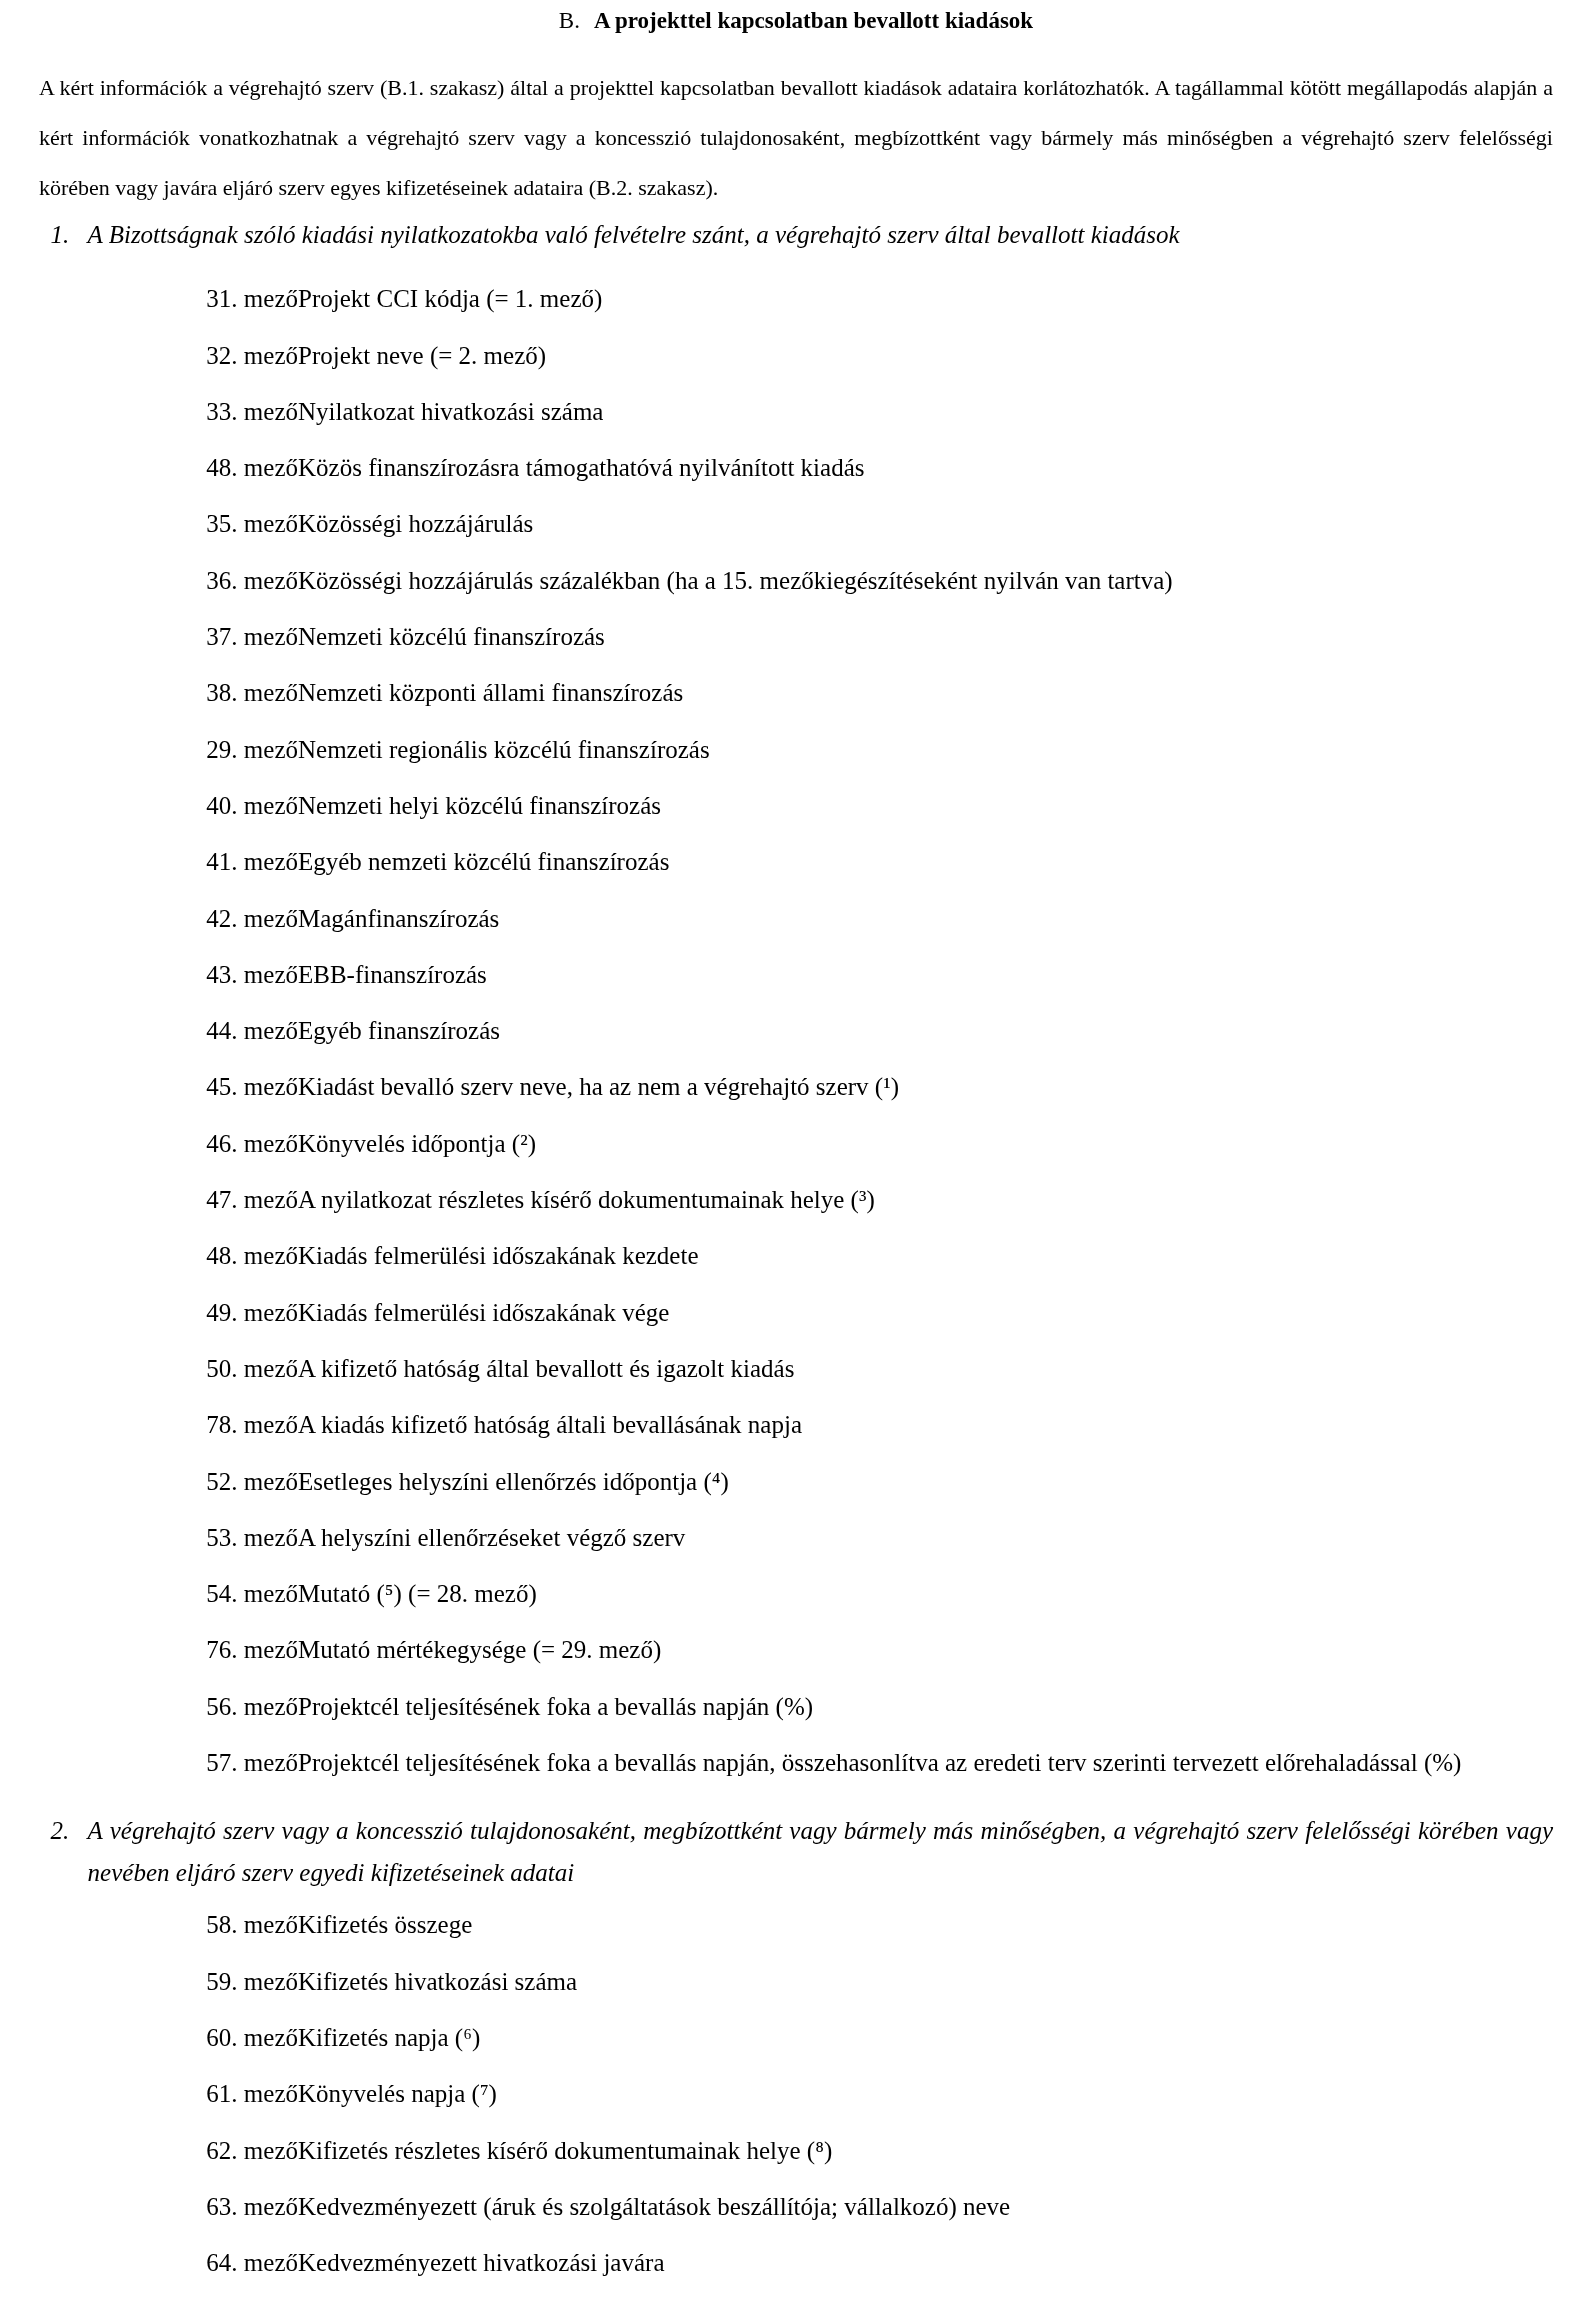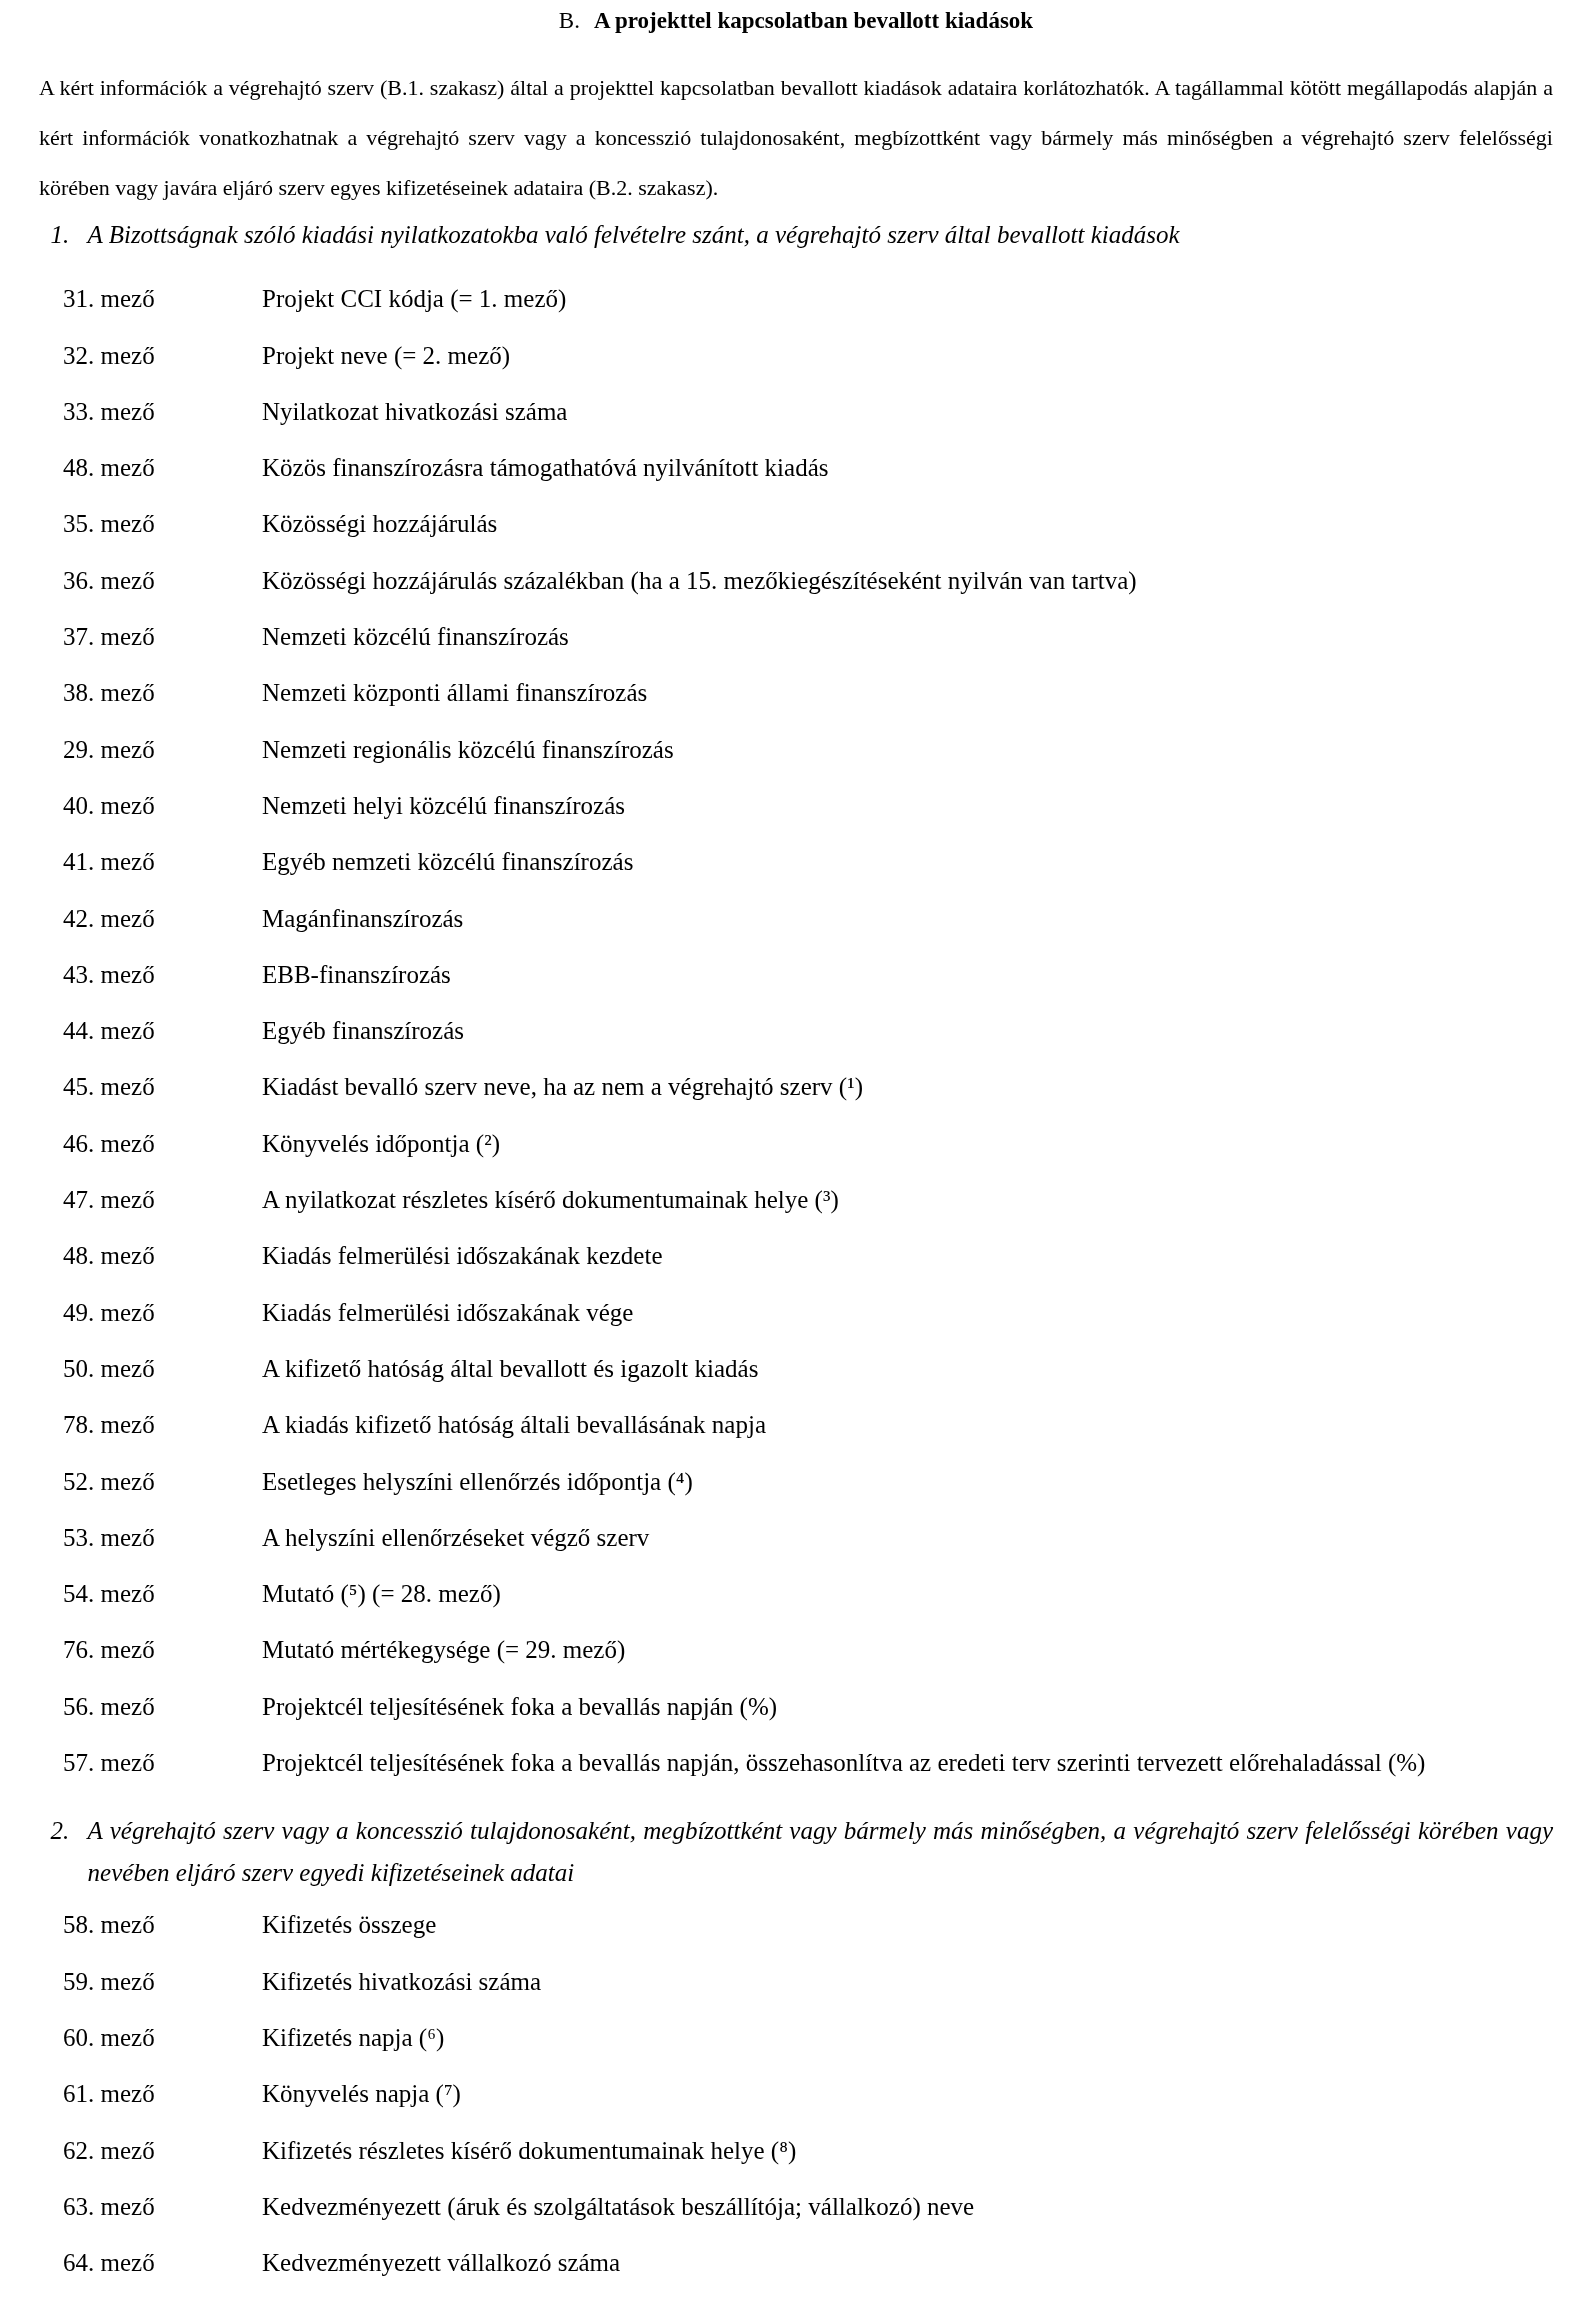--- a/index.html
+++ b/index.html
@@ -59,21 +59,22 @@
   .sec2 .fields { margin-top: 0; }
   .field-row {
     display: flex;
     font-size: 25px;
     line-height: 48px;
     margin-bottom: 8.3px;
   }
   .field-num {
     flex: none;
     width: 199px;
-    margin-left: 24px;
+    margin-left: 60px;
+    text-align: right;
   }
   .field-label {
     flex: 1;
     text-align: justify;
     text-justify: inter-word;
   }
 </style>
 </head>
 <body>
 
@@ -261,19 +262,19 @@
           <span class="field-label">Kifizetés részletes kísérő dokumentumainak helye (⁸)</span>
         </div>
 
         <div class="field-row">
           <span class="field-num">63. mező</span>
           <span class="field-label">Kedvezményezett (áruk és szolgáltatások beszállítója; vállalkozó) neve</span>
         </div>
 
         <div class="field-row">
           <span class="field-num">64. mező</span>
-          <span class="field-label">Kedvezményezett vállalkozó száma</span>
+          <span class="field-label">Kedvezményezett hivatkozási javára</span>
         </div>
       </div>
   </div>
 
 </div>
 
 
 </body></html>

